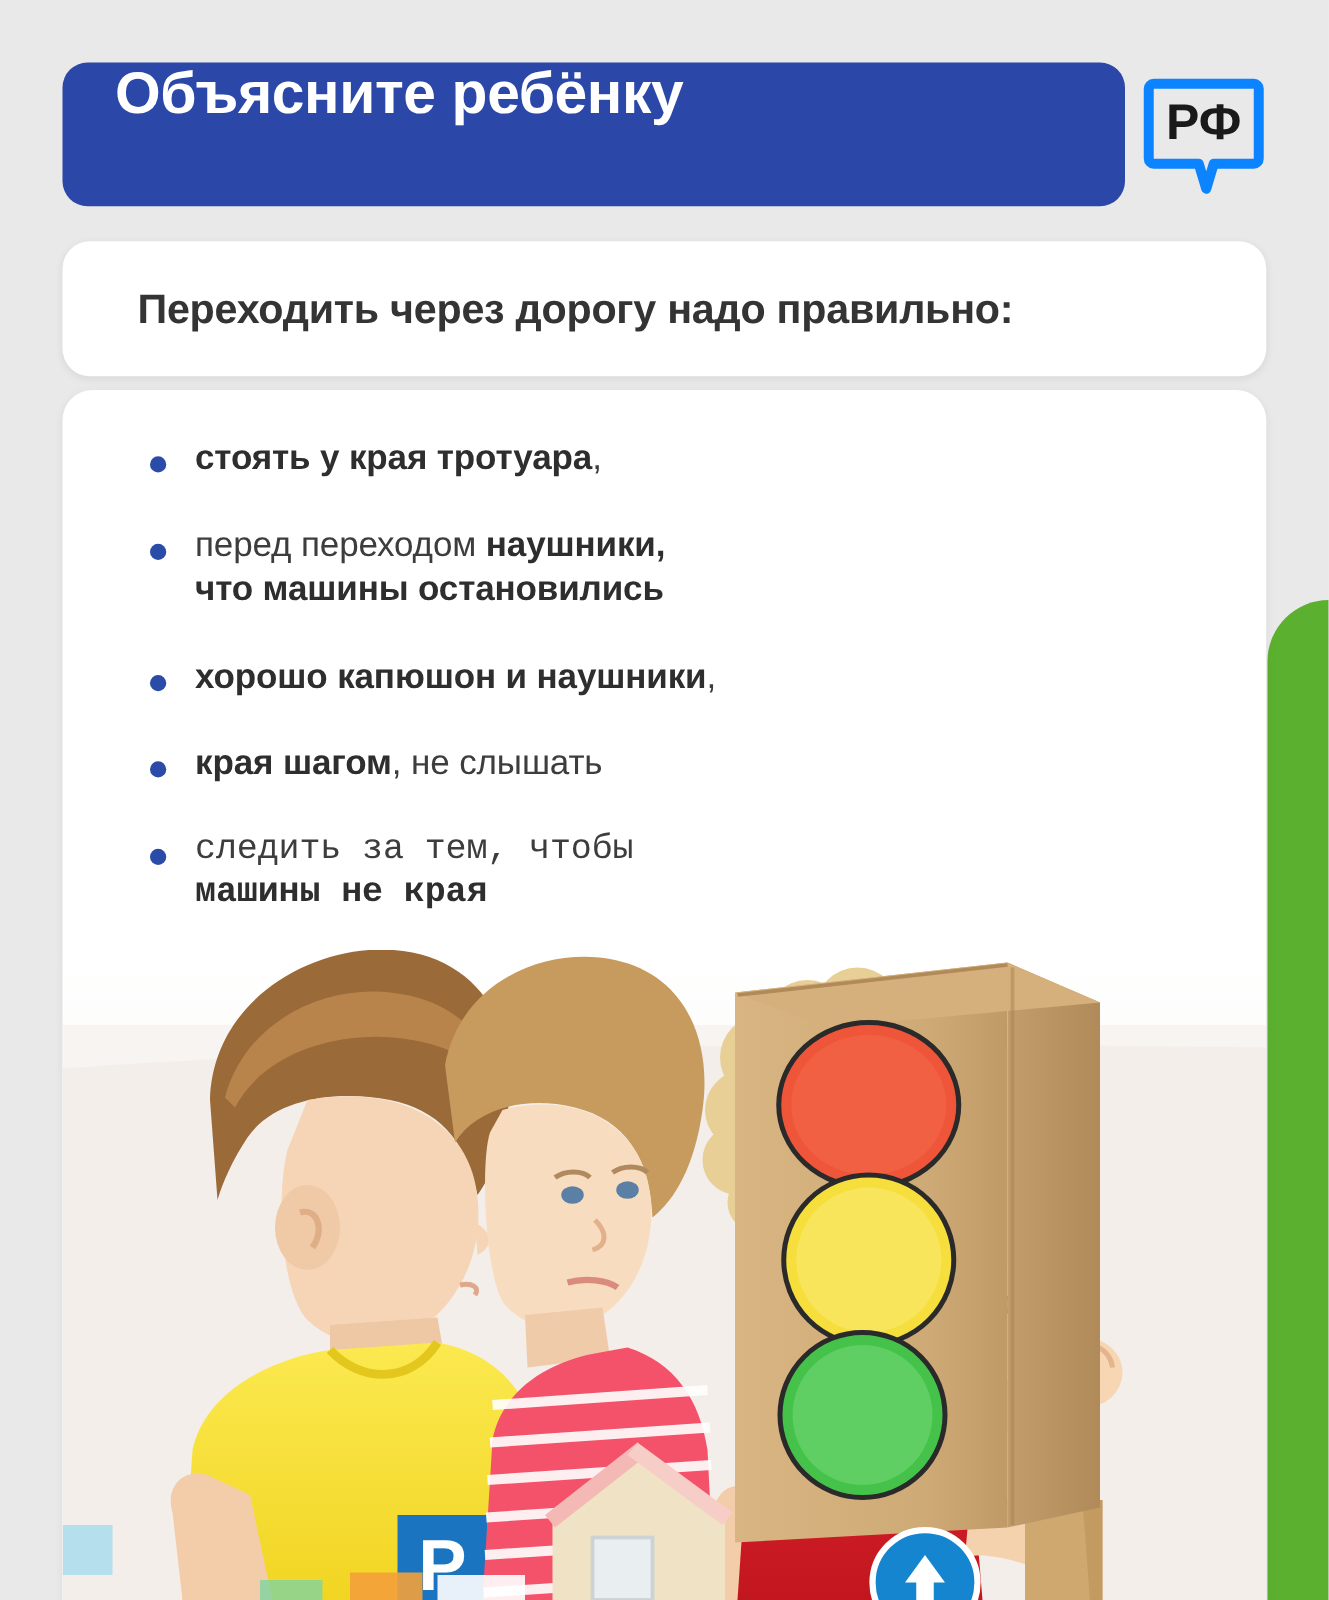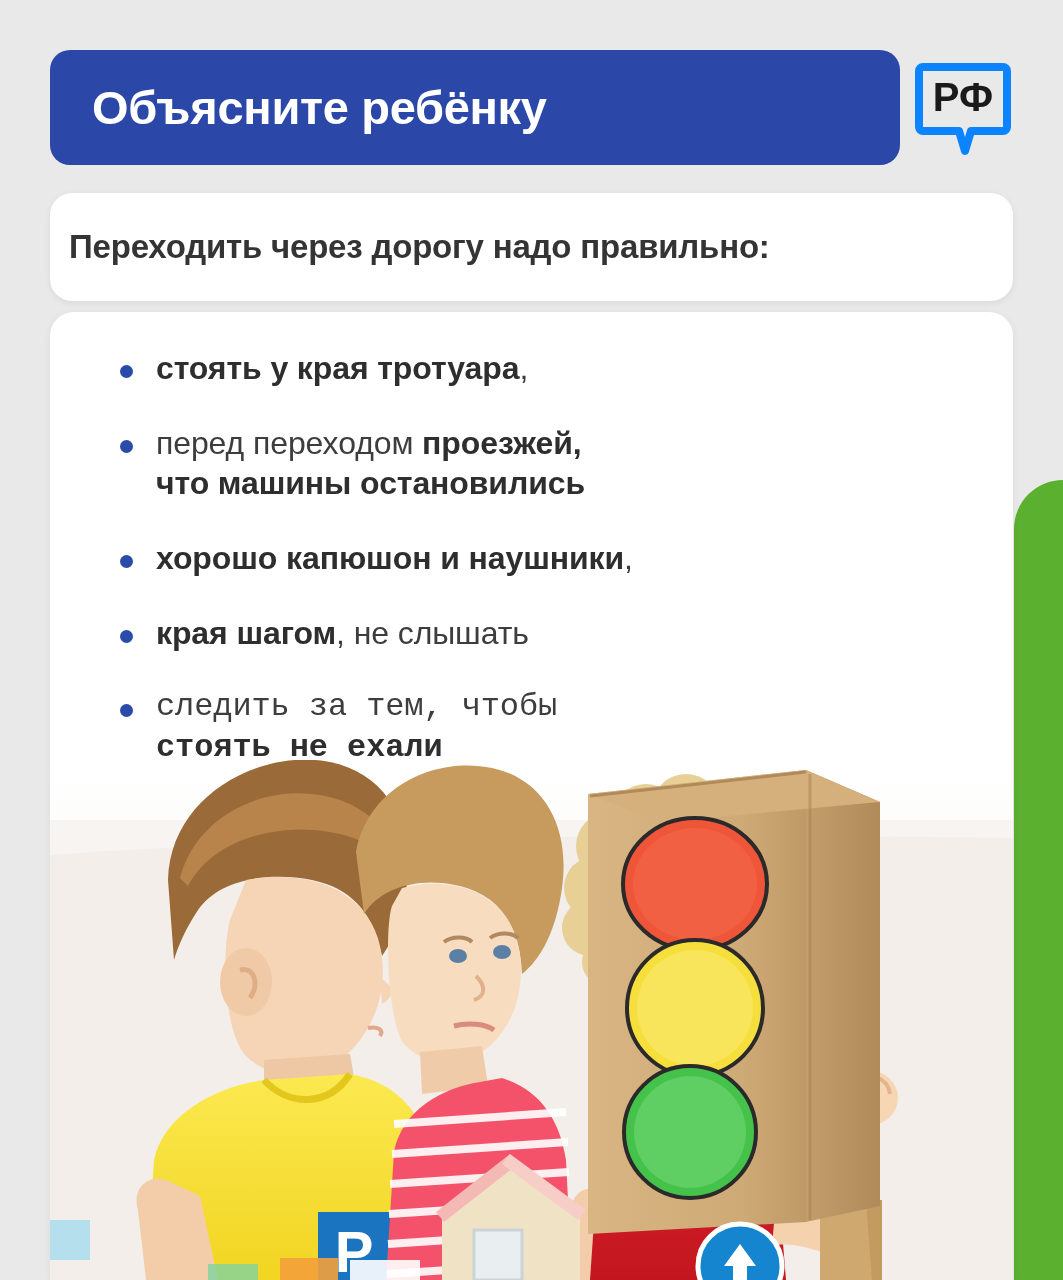--- a/index.html
+++ b/index.html
@@ -49,21 +49,20 @@
 
   .title-pill {
     position: absolute;
     left: 0;
     top: 0;
     width: 850px;
     height: 115px;
     background: #2b47a8;
     border-radius: 20px;
     display: flex;
-    align-items: center;
     padding: 0 42px;
   }
 
   .title-pill .title-text {
     color: #ffffff;
     font-size: 47px;
     font-weight: bold;
     letter-spacing: -0.3px;
     line-height: 1;
     white-space: nowrap;
@@ -84,21 +83,21 @@
     position: absolute;
     left: 50px;
     top: 193px;
     width: 963px;
     height: 108px;
     background: #ffffff;
     border-radius: 22px;
     box-shadow: 0 2px 7px rgba(0,0,0,0.07);
     display: flex;
     align-items: center;
-    padding: 0 19px;
+    padding: 0 60px;
     z-index: 3;
   }
   .subtitle-card .subtitle-text {
     font-size: 33px;
     font-weight: bold;
     color: #343434;
     letter-spacing: -0.2px;
     white-space: nowrap;
   }
 
@@ -121,21 +120,21 @@
     position: relative;
     padding: 36px 44px 0 60px;
     list-style: none;
     z-index: 4;
   }
 
   .bullet-item {
     position: relative;
     padding-left: 46px;
     margin-bottom: 34px;
-    font-size: 32px;
+    font-size: 28px;
     line-height: 1.27;
     color: #3d3d3d;
     letter-spacing: -0.1px;
   }
   .bullet-item:last-child { margin-bottom: 0; font-family: Liberation Mono, monospace; }
 
   .bullet-item .dot {
     position: absolute;
     left: 10px;
     top: 17px;
@@ -193,38 +192,38 @@
 
     <ul class="bullet-list">
 
       <li class="bullet-item">
         <span class="dot"></span>
         <span class="line"><b class="strong">стоять у края тротуара</b><span>,</span></span>
       </li>
 
       <li class="bullet-item">
         <span class="dot"></span>
-        <span class="line"><span>перед переходом </span><b class="strong">проезжей,</b></span>
+        <span class="line"><span>перед переходом </span><b class="strong">наушники,</b></span>
         <span class="line"><b class="strong">что машины остановились</b></span>
       </li>
 
       <li class="bullet-item">
         <span class="dot"></span>
         <span class="line"><b class="strong">хорошо капюшон и наушники</b><span>,</span></span>
       </li>
 
       <li class="bullet-item">
         <span class="dot"></span>
         <span class="line"><b class="strong">края шагом</b><span>, не слышать</span></span>
       </li>
 
       <li class="bullet-item">
         <span class="dot"></span>
         <span class="line">следить за тем, чтобы</span>
-        <span class="line"><b class="strong">стоять не ехали</b></span>
+        <span class="line"><b class="strong">машины не края</b></span>
       </li>
 
     </ul>
 
     <div class="photo">
       <svg viewBox="0 0 963 520" xmlns="http://www.w3.org/2000/svg">
         <defs>
           <linearGradient id="wallg" x1="0" y1="0" x2="0" y2="1">
             <stop offset="0" stop-color="#ffffff"></stop>
             <stop offset="0.35" stop-color="#fbf9f7"></stop>

